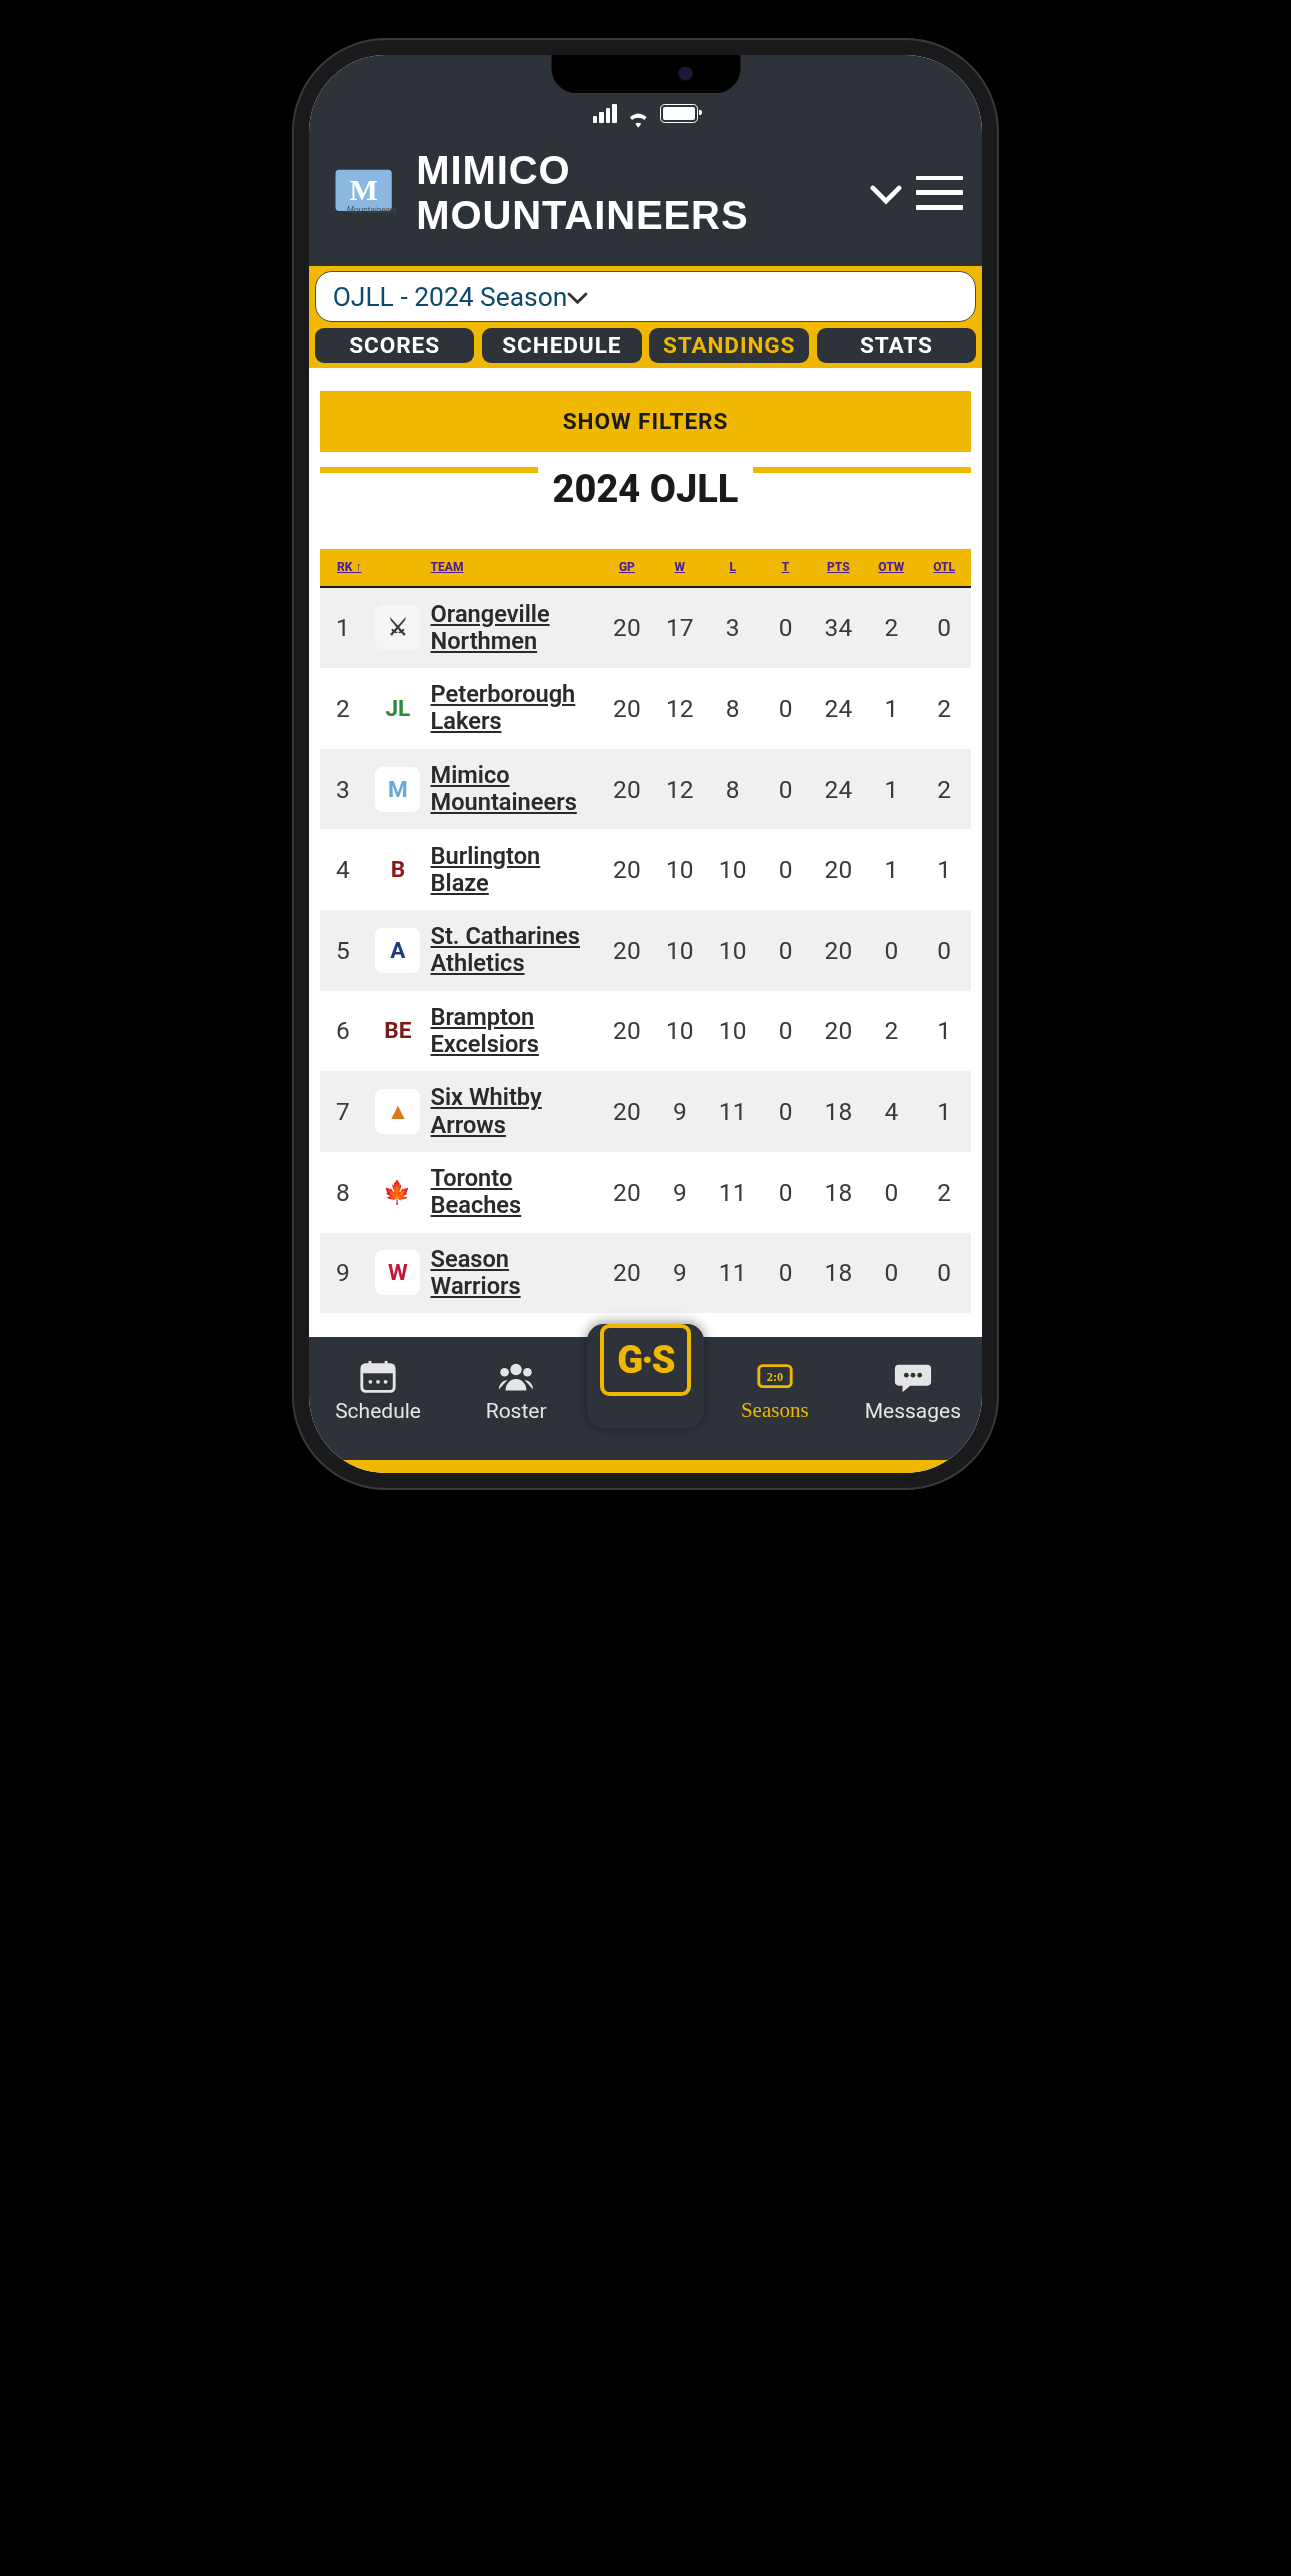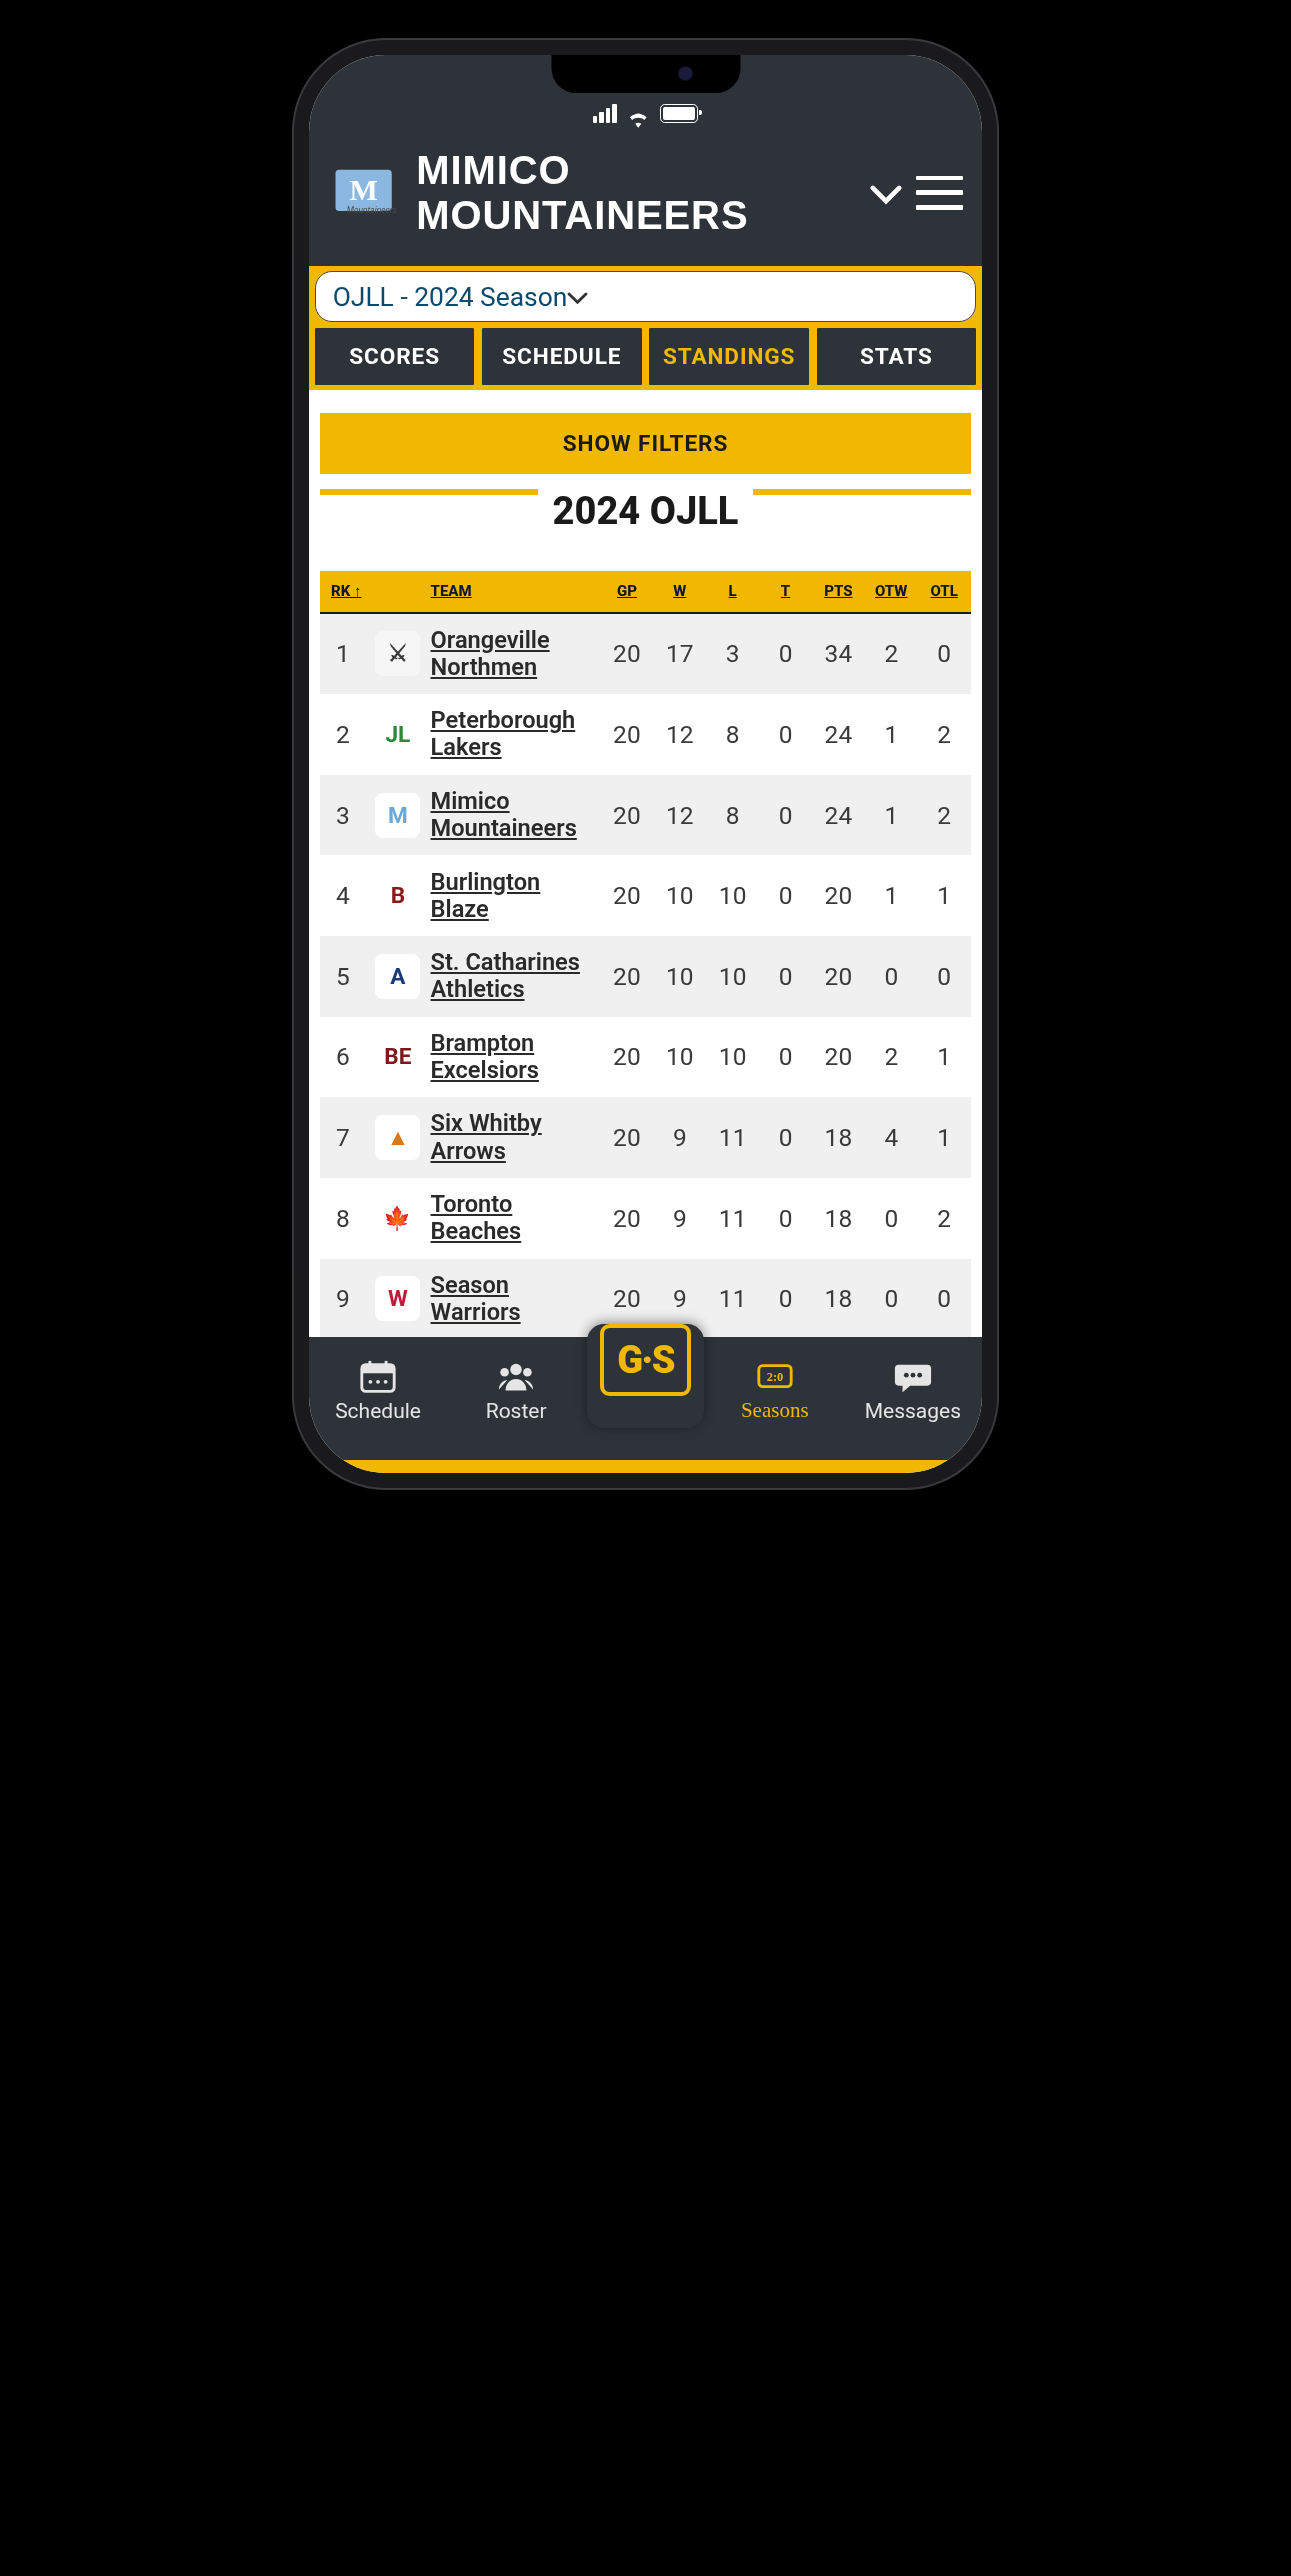--- a/index.html
+++ b/index.html
@@ -134,22 +134,22 @@
   margin-bottom: 5.7px;
 }
 .tab-row {
   display: flex;
   gap: 7.5px;
 }
 .tab-btn {
   flex: 1;
   background: #2d3339;
   color: #fff;
-  border-radius: 1px;
-  padding: 15px 0;
+  border-radius: 9px;
+  padding: 4px 0;
   text-align: center;
   font-size: 22.6px;
   font-weight: 700;
   letter-spacing: 0.9px;
 }
 .tab-btn.active { color: #f0b800; }
 
 
 .content {
   flex: 1;
@@ -180,23 +180,23 @@
 .standings-table {
   width: calc(100% - 22.6px);
   margin: 38px 11.3px 0;
   border-collapse: collapse;
   table-layout: fixed;
 }
 .standings-table thead {
   background: #f0b800;
 }
 .standings-table th {
-  font-size: 15px;
+  font-size: 12px;
   font-weight: 800;
-  color: #0f172a;
+  color: #4c1d95;
   padding: 11.3px 1.9px;
   text-align: center;
   text-decoration: underline;
   border-bottom: 2.8px solid #1a1a1a;
 }
 .standings-table th.rk { width: 40px; text-align:right; padding-right:3.8px;}
 .standings-table th.logo { width: 58px; text-decoration:none; }
 .standings-table th.team { width: 151px; text-align:left; padding-left:0px;}
 .standings-table th.stat { width: 47px; }
 .standings-table th.stat-sm { width: 47px; }

